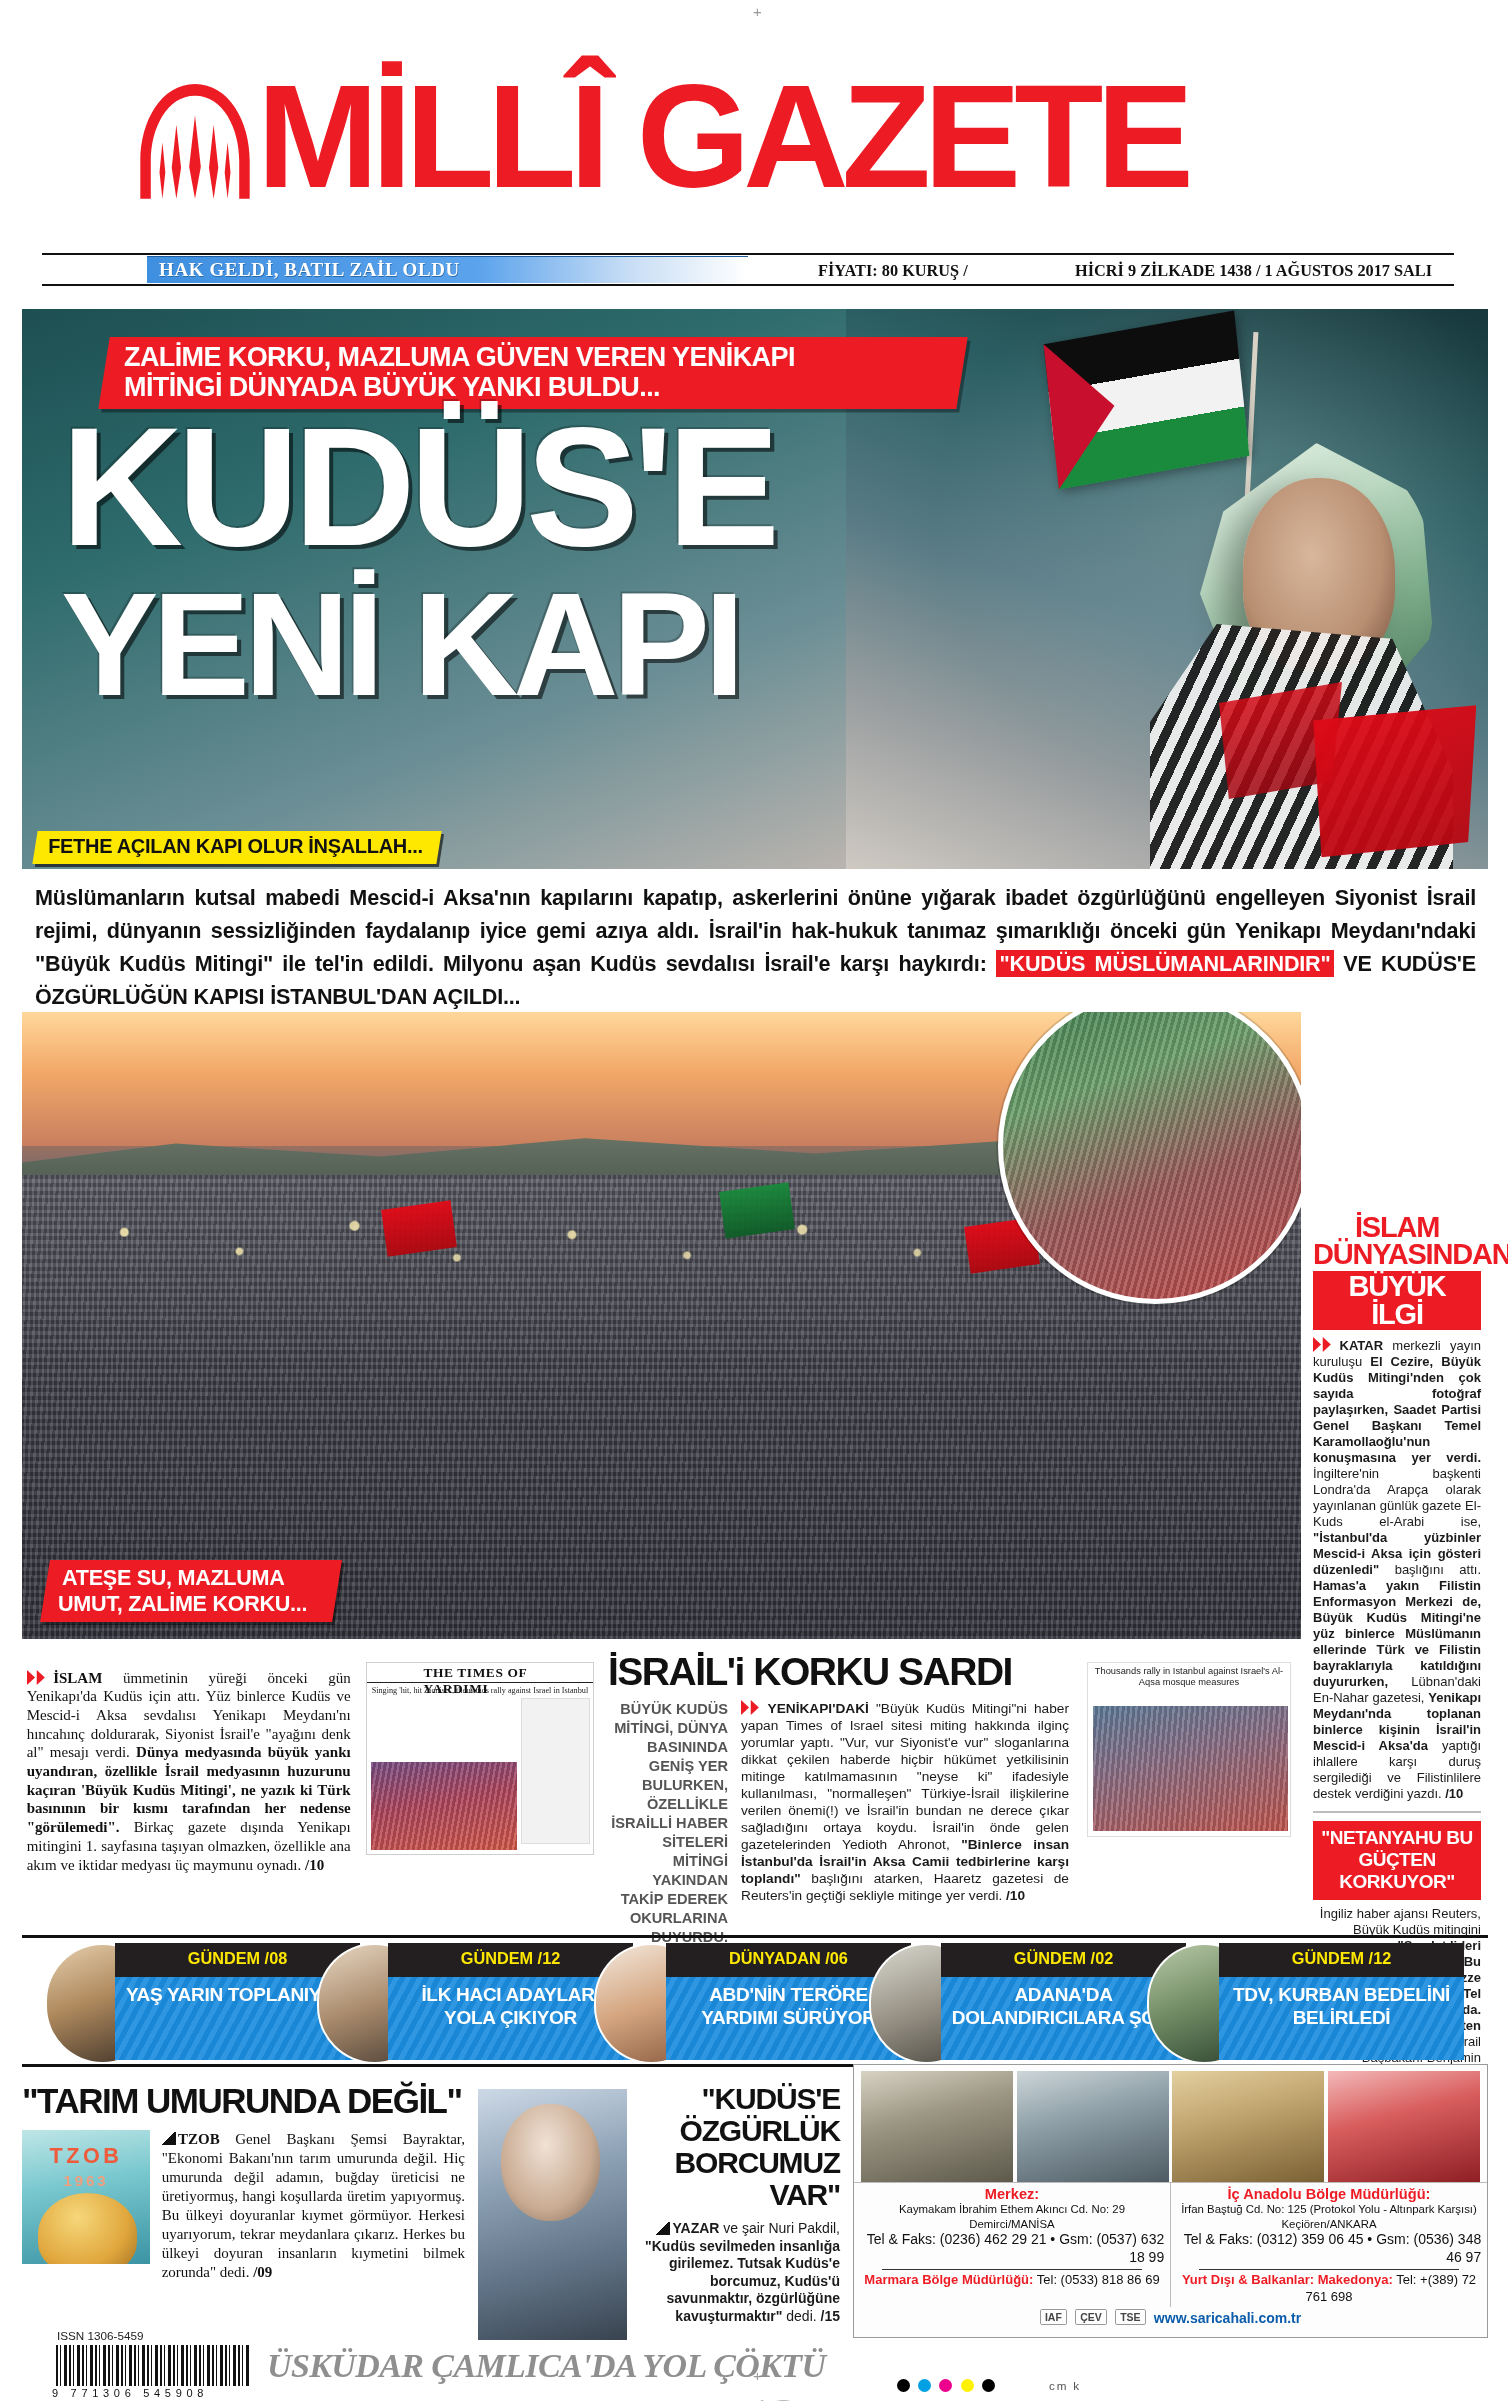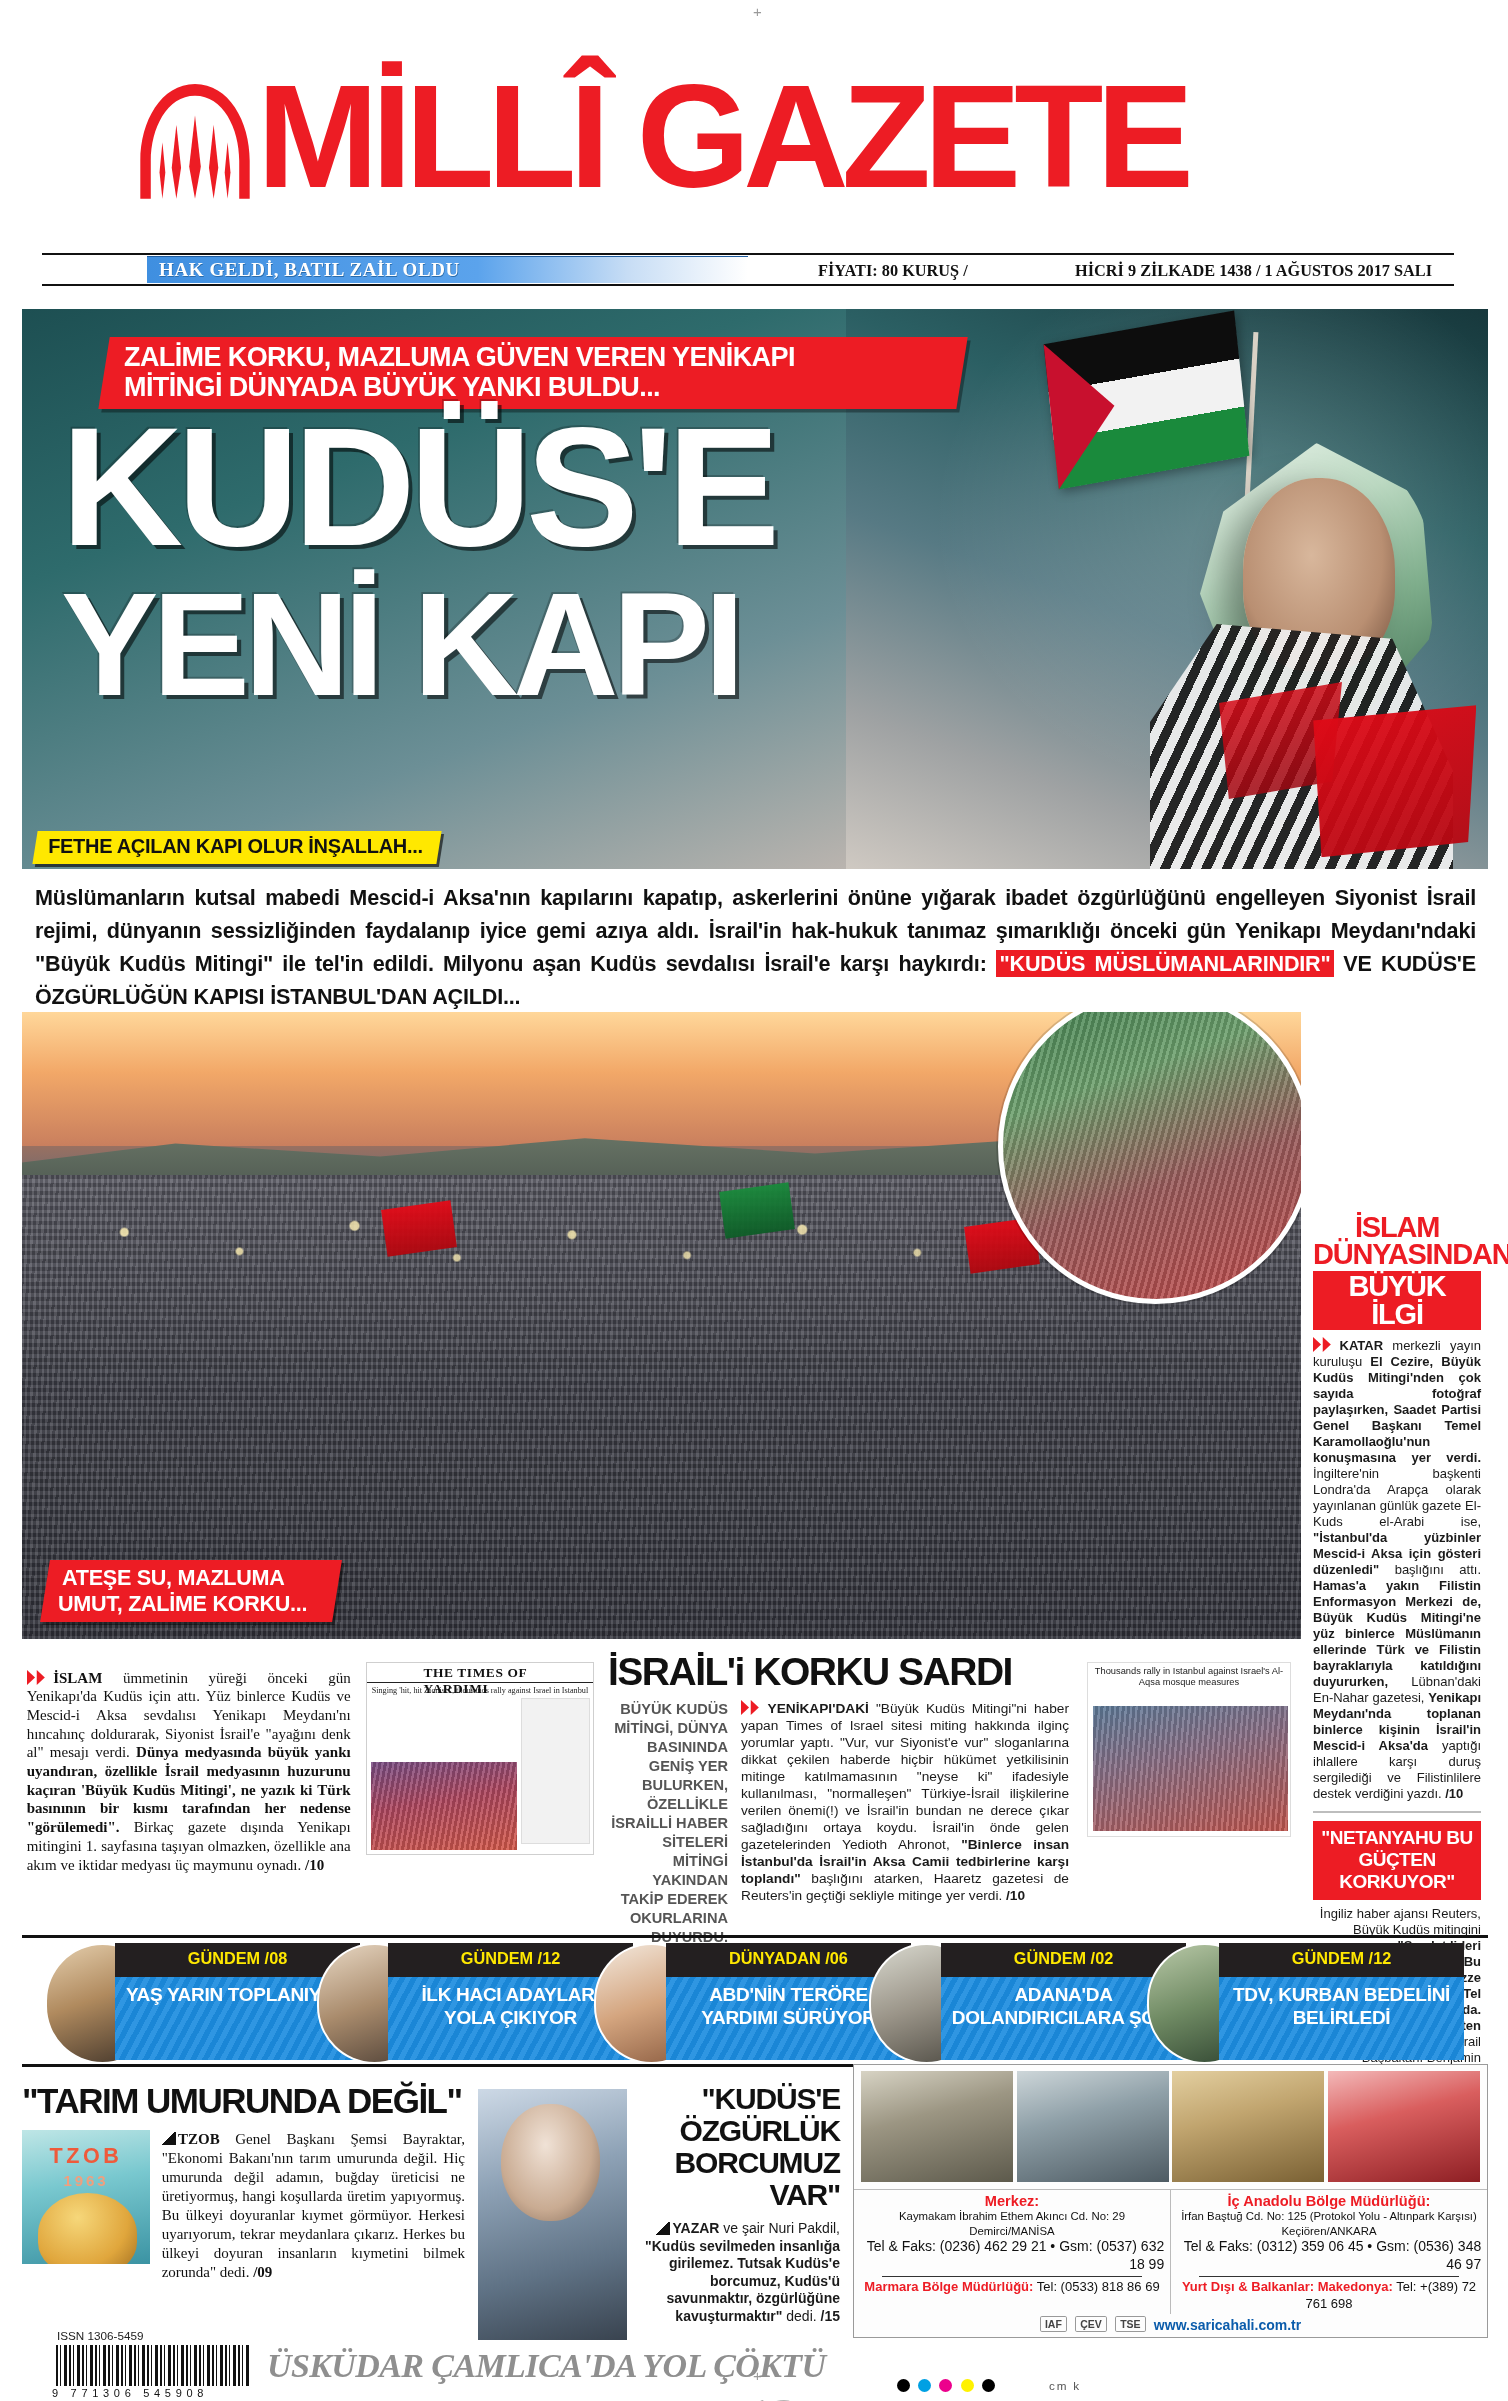--- a/index.html
+++ b/index.html
@@ -402,21 +402,21 @@
     font-weight:bold; font-size:36px; letter-spacing:-0.6px; color:#ed1c24;
     font-family:"Liberation Sans", sans-serif;
     text-shadow:1.8px 1.8px 0 #6d0d12;
   }
   .ad-photos { display:flex; gap:3.5px; padding:5.8px 7px 0; }
   .ad-photo { flex:1; height:111px; position:relative; overflow:hidden; }
   .ap1 { background:linear-gradient(165deg,#d7d3c4 0%,#9c9683 40%,#5d5a4c 100%); }
   .ap2 { background:linear-gradient(165deg,#cdd6d9 0%,#8fa0a8 40%,#4e5b63 100%); }
   .ap3 { background:linear-gradient(165deg,#e3cfa0 0%,#c1a56f 40%,#7a6134 100%); }
   .ap4 { background:linear-gradient(165deg,#f3b9b9 0%,#d95e5e 40%,#8e1f24 100%); }
-  .ad-contact { display:flex; border-top:0.6px solid #bbb; margin-top:7px; }
+  .ad-contact { display:flex; border-top:0.6px solid #bbb; margin-top:0; }
   .ad-col { flex:1; padding:3.5px 5.8px 2.3px; }
   .ad-col + .ad-col { border-left:0.6px solid #bbb; }
   .ad-col .lbl { text-align:center; color:#ed1c24; font-weight:bold; font-size:14.6px; font-family:"Liberation Sans", sans-serif; }
   .ad-col .addr { text-align:center; font-size:11.4px; line-height:14.6px; color:#111; font-family:"Liberation Sans", sans-serif; }
   .ad-col .tel { text-align:right; font-size:14px; line-height:17.5px; color:#111; font-family:"Liberation Sans", sans-serif; }
   .ad-col .hr2 { height:1.2px; background:#333; margin:2.3px 22px; }
   .ad-col .reg { text-align:center; font-size:13px; line-height:16.3px; color:#111; font-family:"Liberation Sans", sans-serif; }
   .ad-col .reg em { font-style:normal; color:#ed1c24; font-weight:bold; }
   .ad-logos { display:flex; justify-content:center; gap:8.2px; align-items:center; padding:1.2px 0 0; }
   .ad-logos .lg { font-size:10.5px; font-weight:bold; color:#444; border:0.6px solid #999; padding:0.6px 4.1px; border-radius:1.8px; }

